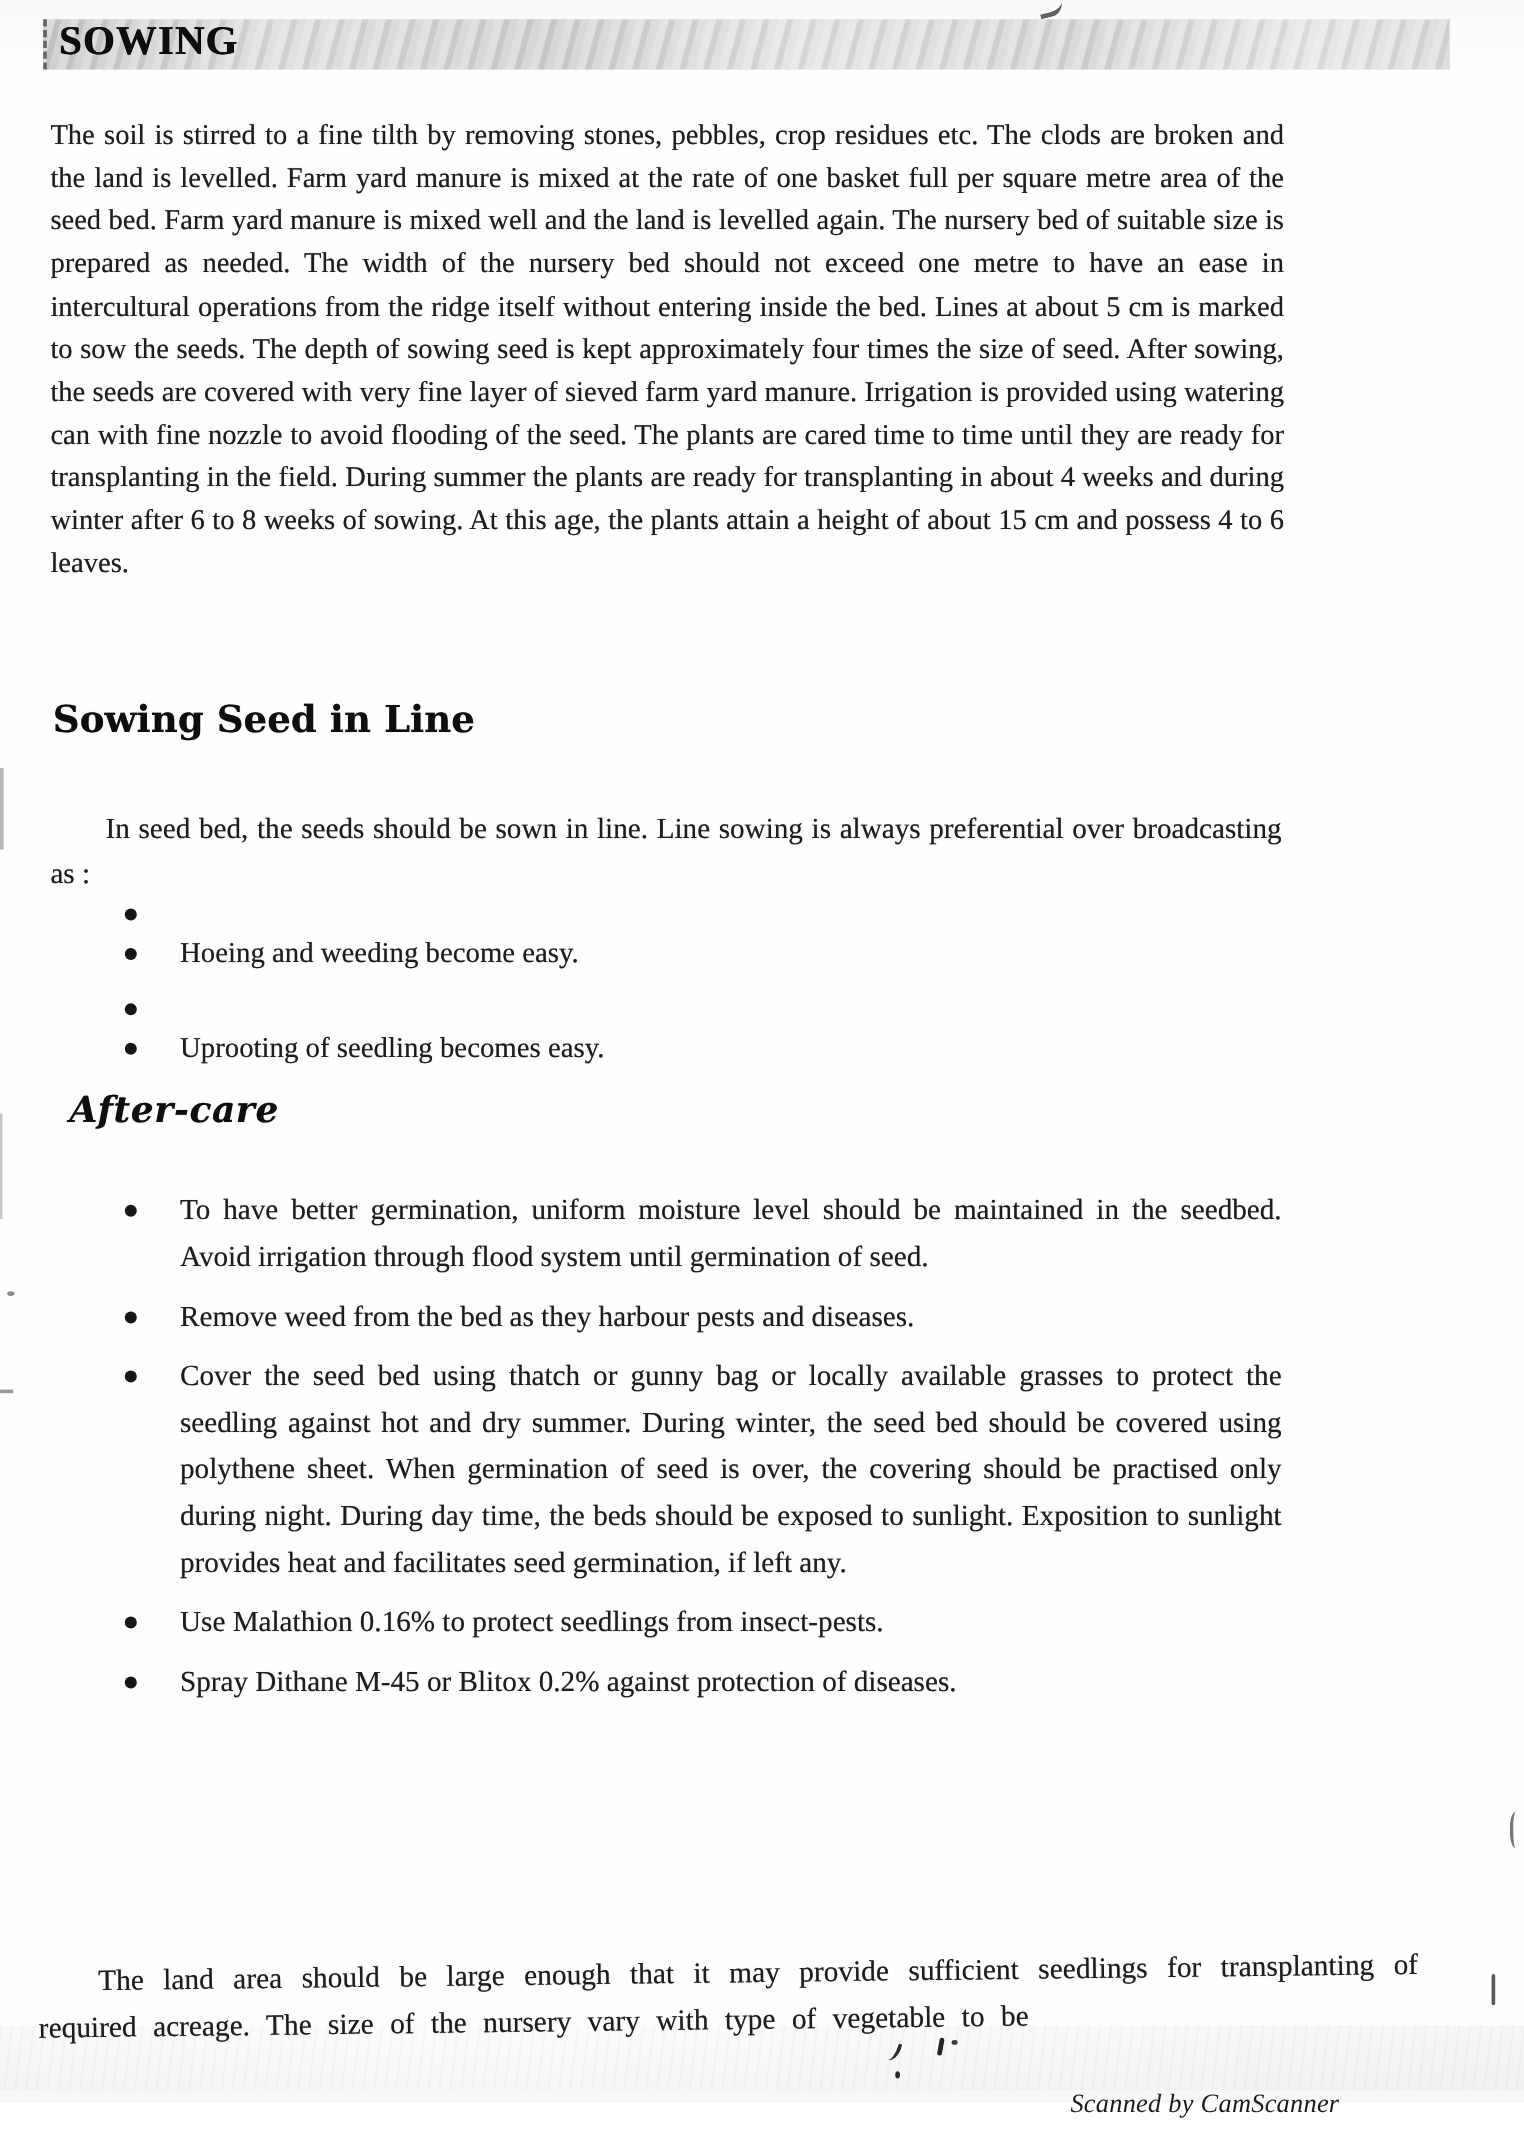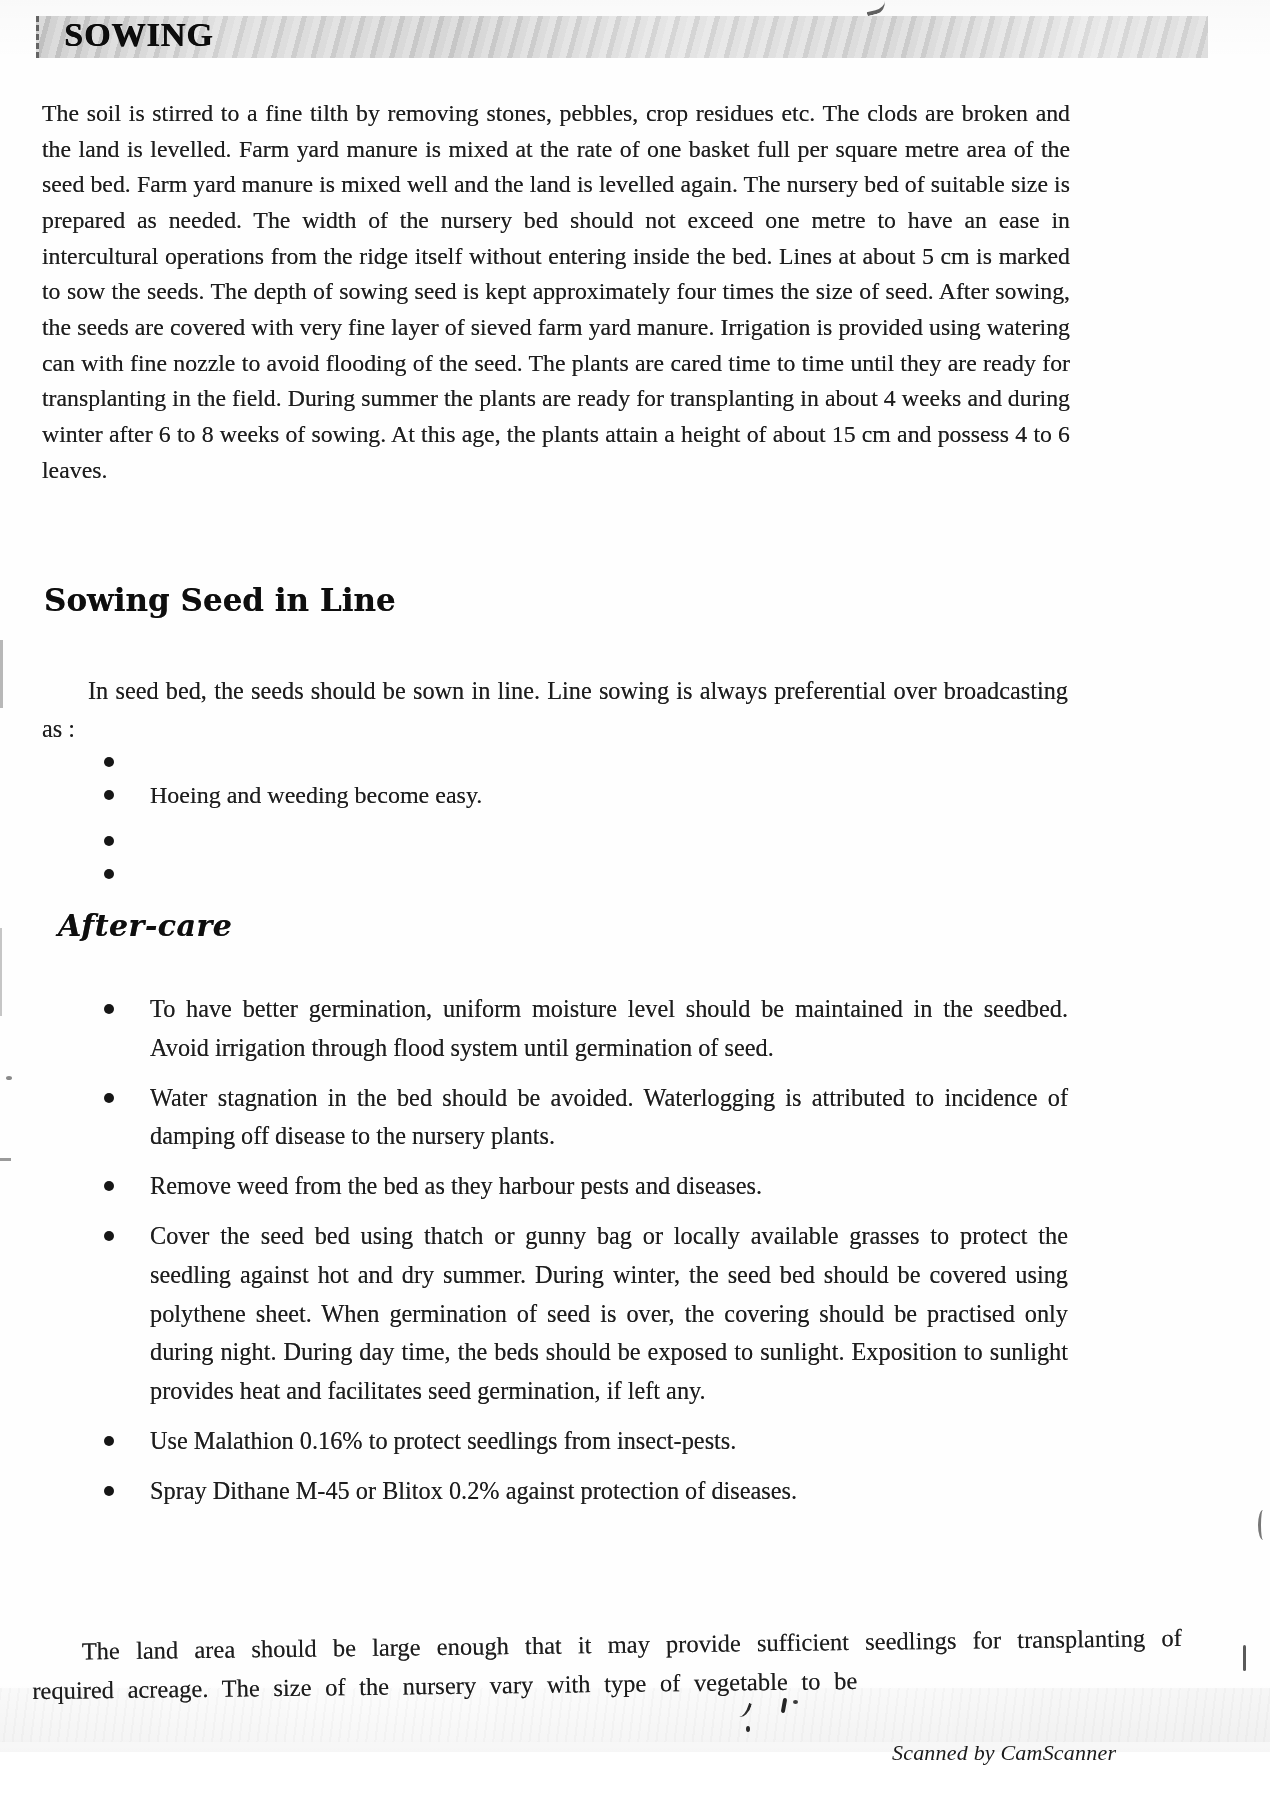--- a/index.html
+++ b/index.html
@@ -24,21 +24,21 @@
   .title-bar {
     position: absolute; left: 36px; top: 16px; width: 1172px; height: 42px;
     background:
       repeating-linear-gradient(105deg, rgba(255,255,255,0.32) 0 7px, rgba(0,0,0,0.045) 7px 12px, rgba(255,255,255,0.15) 12px 19px),
       linear-gradient(90deg, #c9c9c9, #dadada 16%, #cfcfcf 36%, #e0e0e0 54%, #d4d4d4 74%, #e4e4e4 90%, #d8d8d8);
     border-left: 3px dashed rgba(70,70,70,0.8);
     display: flex; align-items: center;
   }
   .title-text {
     font-size: 34px; font-weight: bold; letter-spacing: 1px;
-    color: #0d0d0d; padding-left: 25px; transform: translateY(-2px);
+    color: #0d0d0d; padding-left: 10px; transform: translateY(-2px);
     text-shadow: 0.6px 0 0 #000;
   }
 
   .para-1 {
     position: absolute; left: 42px; top: 72px; width: 1028px;
     font-size: 23.8px; line-height: 35.7px; text-align: justify;
   }
   .h-line {
     position: absolute; left: 44px; top: 582px;
     font-family: "DejaVu Serif", serif; font-size: 31px; font-weight: 800;
@@ -133,33 +133,30 @@
     </div>
     <div class="li">
       <span class="dot"></span>
       <span class="txt ink">Hoeing and weeding become easy.</span>
     </div>
     <div class="li">
       <span class="dot"></span>
     </div>
     <div class="li">
       <span class="dot"></span>
+      <span class="txt ink">Uprooting of seedling becomes easy.</span>
     </div>
   </div>
 
   <div class="h-after ink">After-care</div>
 
   <div class="bullets-2">
     <div class="li">
       <span class="dot"></span>
       <span class="txt ink">To have better germination, uniform moisture level should be maintained in the seedbed. Avoid irrigation through flood system until germination of seed.</span>
-    </div>
-    <div class="li">
-      <span class="dot"></span>
-      <span class="txt ink">Water stagnation in the bed should be avoided. Waterlogging is attributed to incidence of damping off disease to the nursery plants.</span>
     </div>
     <div class="li">
       <span class="dot"></span>
       <span class="txt ink">Remove weed from the bed as they harbour pests and diseases.</span>
     </div>
     <div class="li">
       <span class="dot"></span>
       <span class="txt ink">Cover the seed bed using thatch or gunny bag or locally available grasses to protect the seedling against hot and dry summer. During winter, the seed bed should be covered using polythene sheet. When germination of seed is over, the covering should be practised only during night. During day time, the beds should be exposed to sunlight. Exposition to sunlight provides heat and facilitates seed germination, if left any.</span>
     </div>
     <div class="li">

